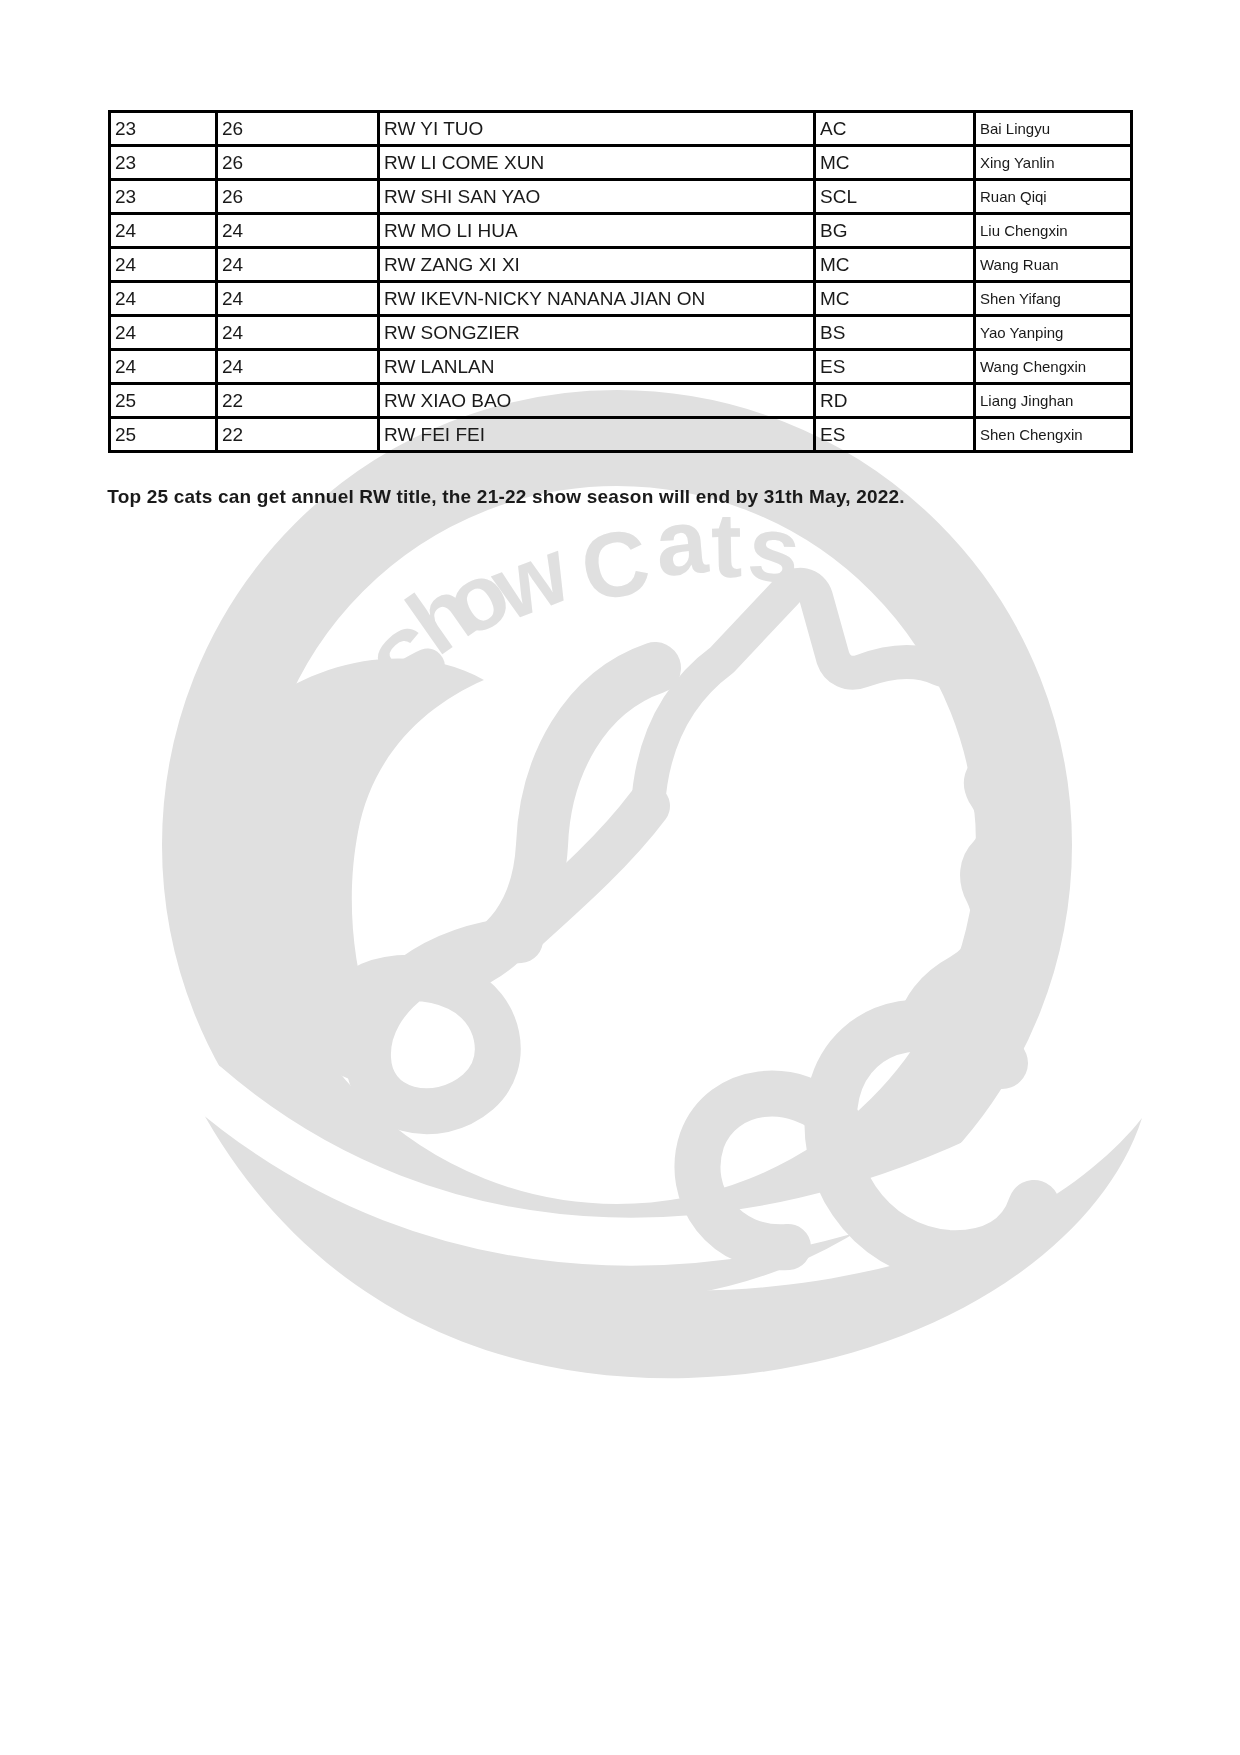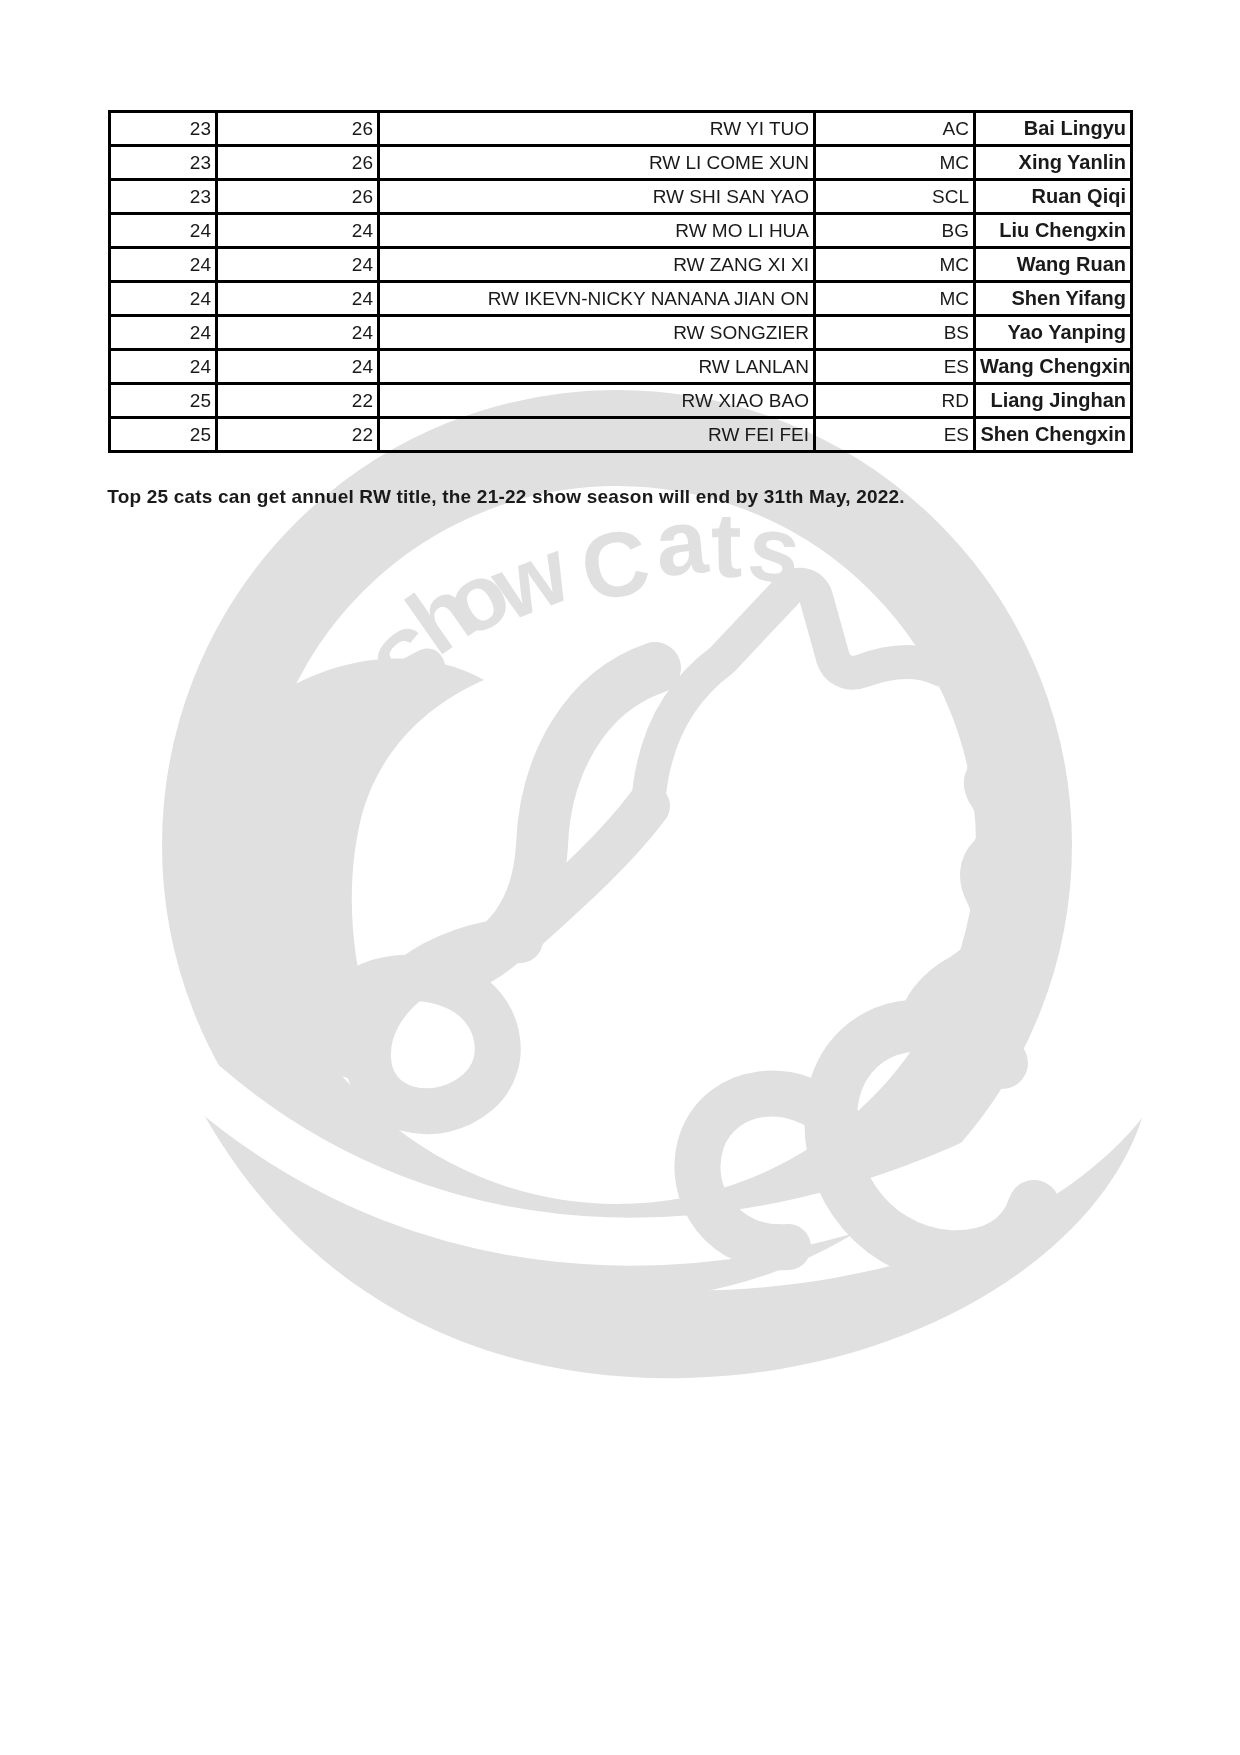--- a/index.html
+++ b/index.html
@@ -29,26 +29,26 @@
     position:absolute;left:108px;top:110px;
     width:1022px;
     border-collapse:collapse;
     table-layout:fixed;
     z-index:2;
     font-size:19px;color:var(--ink,#1a1a1a);
   }
   #ranking-table td{
     border:3px solid var(--border,#000000);
     height:31px;
-    text-align:right;vertical-align:middle;
+    text-align:left;vertical-align:middle;
     padding:0 4px;
     white-space:nowrap;overflow:hidden;
     background:transparent;
   }
-  #ranking-table td.owner{font-size:20px;font-weight:bold;}
+  #ranking-table td.owner{font-size:15px;}
   
   #caption{
     position:absolute;left:0;top:486px;width:1012px;
     text-align:center;
     font-size:19px;font-weight:bold;
     letter-spacing:0.2px;
     color:var(--ink,#1a1a1a);
     z-index:2;
   }
 </style>

